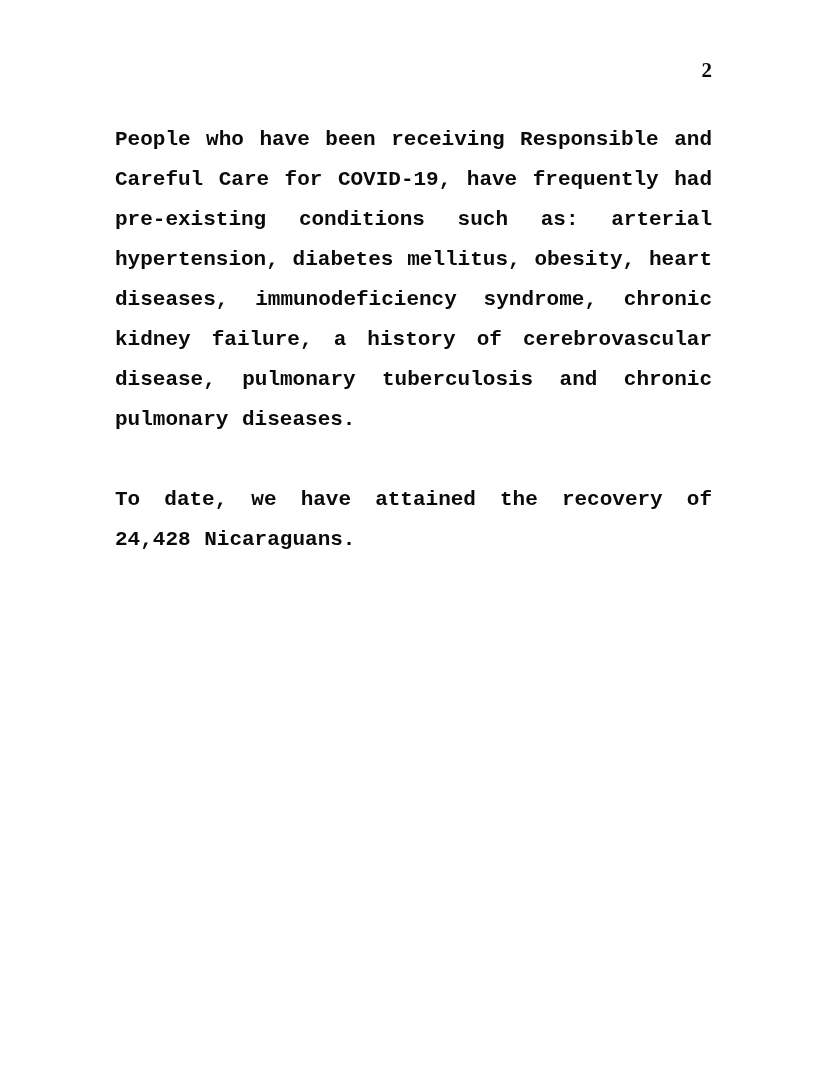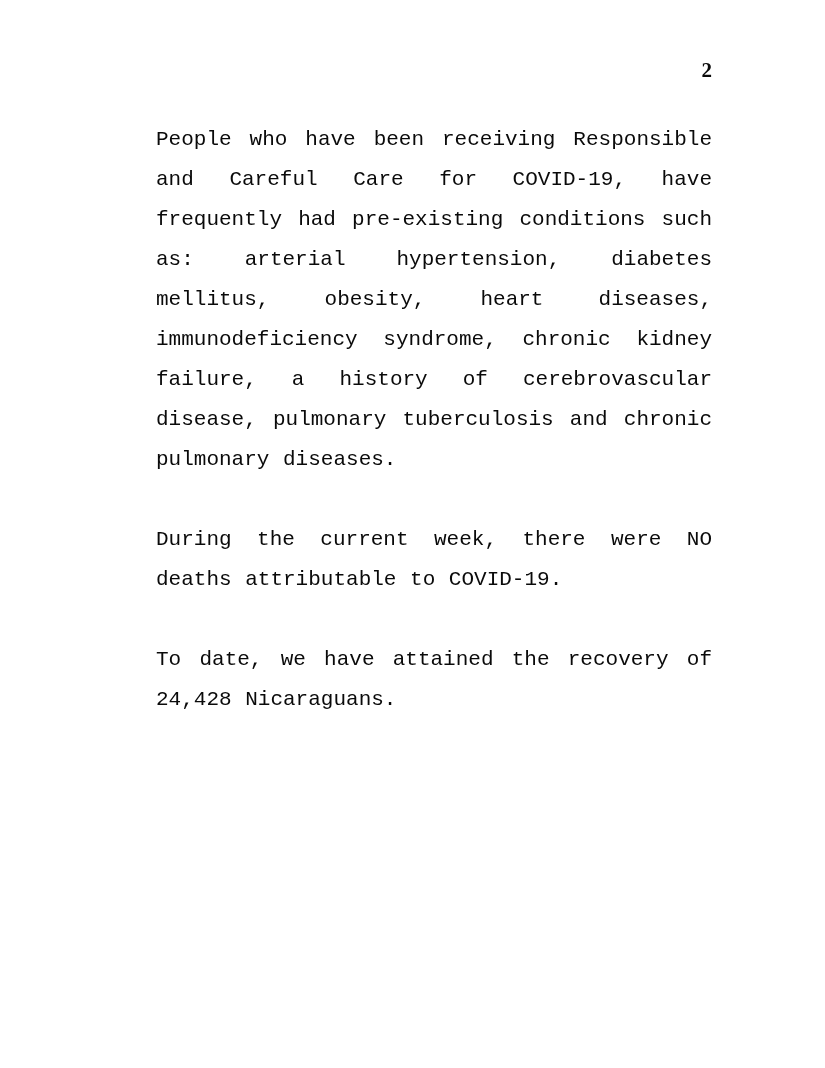--- a/index.html
+++ b/index.html
@@ -20,38 +20,36 @@
   .page-number {
     text-align: right;
     font-family: "Liberation Serif", serif;
     font-size: 21px;
     font-weight: 700;
     line-height: 24px;
     margin: 0 0 38px 0;
   }
   .body-text {
     font-family: "Liberation Mono", "DejaVu Sans Mono", monospace;
-    font-weight: 400;
-    margin-left: 41px;
+    font-weight: 700;
   }
   .para {
     font-size: 21px;
     line-height: 40px;
     text-align: justify;
     margin: 0 0 40px 0;
     word-spacing: 1px;
   }
 </style>
 </head>
 <body>
 
 <div class="page">
   <div class="page-number">2</div>
 
   <div class="body-text">
     <p class="para">People who have been receiving Responsible and Careful Care for COVID-19, have frequently had pre-existing conditions such as: arterial hypertension, diabetes mellitus, obesity, heart diseases, immunodeficiency syndrome, chronic kidney failure, a history of cerebrovascular disease, pulmonary tuberculosis and chronic pulmonary diseases.</p>
 
-    <p class="para">During the current week, there were NO deaths attributable to COVID-19.</p>
 
     <p class="para">To date, we have attained the recovery of 24,428 Nicaraguans.</p>
 
   </div>
 </div>
 
 </body></html>

